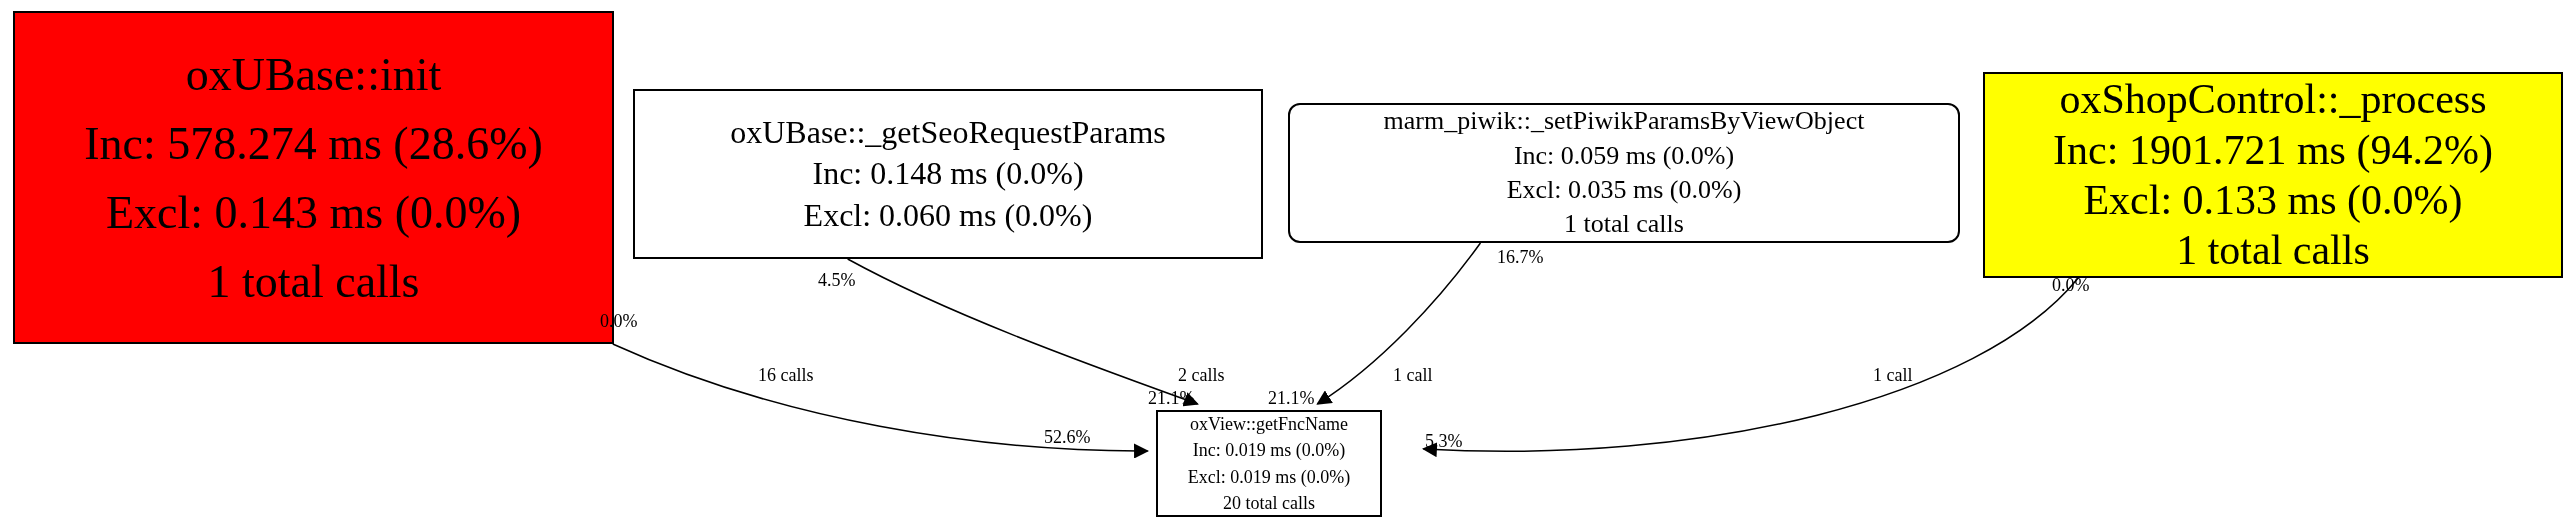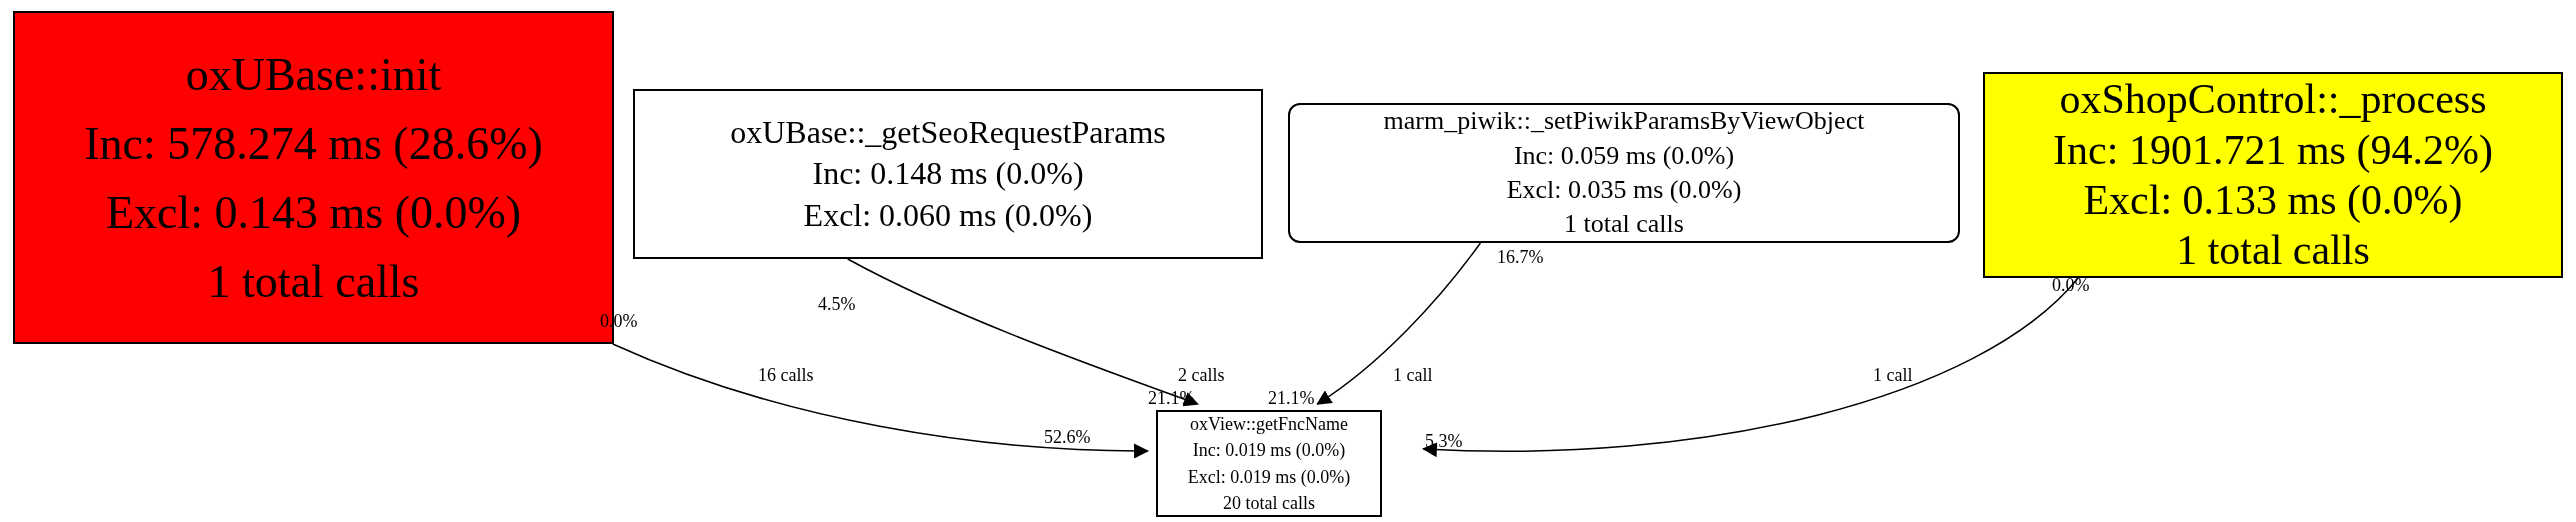--- a/index.html
+++ b/index.html
@@ -63,21 +63,21 @@
     position: absolute;
     font-size: 18px;
     line-height: 1;
     white-space: nowrap;
   }
   
   .el-1a { left: 600px;  top: 312px; }
   .el-1b { left: 758px;  top: 366px; }
   .el-1c { left: 1044px; top: 428px; }
   
-  .el-2a { left: 818px;  top: 271px; margin-top: 24px; }
+  .el-2a { left: 818px;  top: 271px; }
   .el-2b { left: 1178px; top: 366px; }
   .el-2c { left: 1148px; top: 389px; }
   
   .el-3a { left: 1461px; top: 248px; margin-left: 36px; }
   .el-3b { left: 1393px; top: 366px; }
   .el-3c { left: 1268px; top: 389px; }
   
   .el-4a { left: 2052px; top: 276px; }
   .el-4b { left: 1873px; top: 366px; }
   .el-4c { left: 1425px; top: 432px; }

